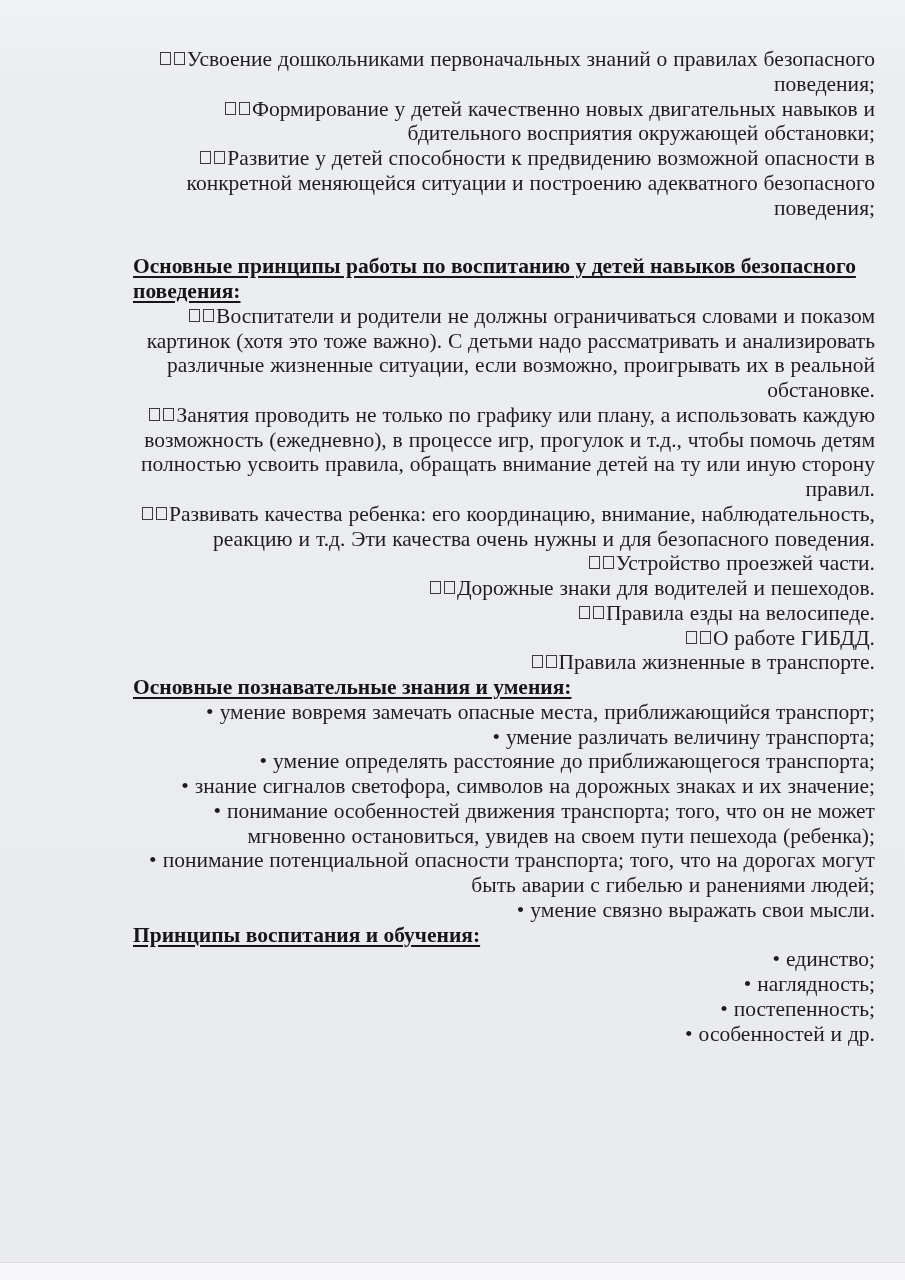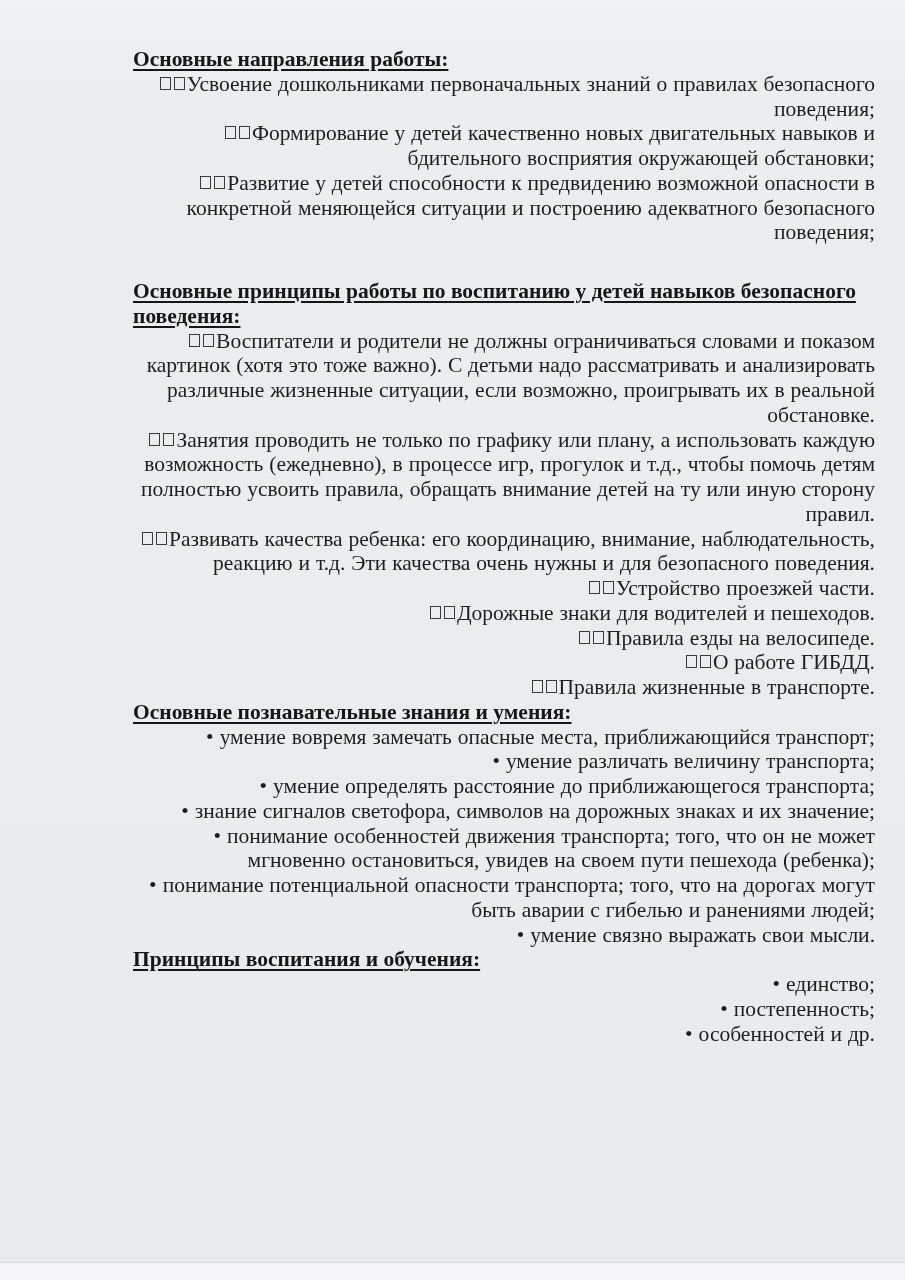--- a/index.html
+++ b/index.html
@@ -64,21 +64,20 @@
     height: 17px;
     background: #f6f6f8;
     border-top: 1px solid #dddde1;
   }
 </style>
 </head>
 <body>
 
 <main class="page" id="doc-root">
     <section class="section">
-      <h2 class="section-heading">Основные направления работы:</h2>
       <p class="doc-item"><span class="sq"></span><span class="sq last"></span><span>Усвоение дошкольниками первоначальных знаний о правилах безопасного поведения;</span></p>
       <p class="doc-item"><span class="sq"></span><span class="sq last"></span><span>Формирование у детей качественно новых двигательных навыков и бдительного восприятия окружающей обстановки;</span></p>
       <p class="doc-item"><span class="sq"></span><span class="sq last"></span><span>Развитие у детей способности к предвидению возможной опасности в конкретной меняющейся ситуации и построению адекватного безопасного поведения;</span></p>
     </section>
     <section class="section gap-before">
       <h2 class="section-heading">Основные принципы работы по воспитанию у детей навыков безопасного поведения:</h2>
       <p class="doc-item"><span class="sq"></span><span class="sq last"></span><span>Воспитатели и родители не должны ограничиваться словами и показом картинок (хотя это тоже важно). С детьми надо рассматривать и анализировать различные жизненные ситуации, если возможно, проигрывать их в реальной обстановке.</span></p>
       <p class="doc-item"><span class="sq"></span><span class="sq last"></span><span>Занятия проводить не только по графику или плану, а использовать каждую возможность (ежедневно), в процессе игр, прогулок и т.д., чтобы помочь детям полностью усвоить правила, обращать внимание детей на ту или иную сторону правил.</span></p>
       <p class="doc-item"><span class="sq"></span><span class="sq last"></span><span>Развивать качества ребенка: его координацию, внимание, наблюдательность, реакцию и т.д. Эти качества очень нужны и для безопасного поведения.</span></p>
     </section>
@@ -95,17 +94,18 @@
       <p class="doc-item"><span class="dot">•</span><span>умение различать величину транспорта;</span></p>
       <p class="doc-item"><span class="dot">•</span><span>умение определять расстояние до приближающегося транспорта;</span></p>
       <p class="doc-item"><span class="dot">•</span><span>знание сигналов светофора, символов на дорожных знаках и их значение;</span></p>
       <p class="doc-item"><span class="dot">•</span><span>понимание особенностей движения транспорта; того, что он не может мгновенно остановиться, увидев на своем пути пешехода (ребенка);</span></p>
       <p class="doc-item"><span class="dot">•</span><span>понимание потенциальной опасности транспорта; того, что на дорогах могут быть аварии с гибелью и ранениями людей;</span></p>
       <p class="doc-item"><span class="dot">•</span><span>умение связно выражать свои мысли.</span></p>
     </section>
     <section class="section">
       <h2 class="section-heading">Принципы воспитания и обучения:</h2>
       <p class="doc-item"><span class="dot">•</span><span>единство;</span></p>
+      <p class="doc-item"><span class="dot">•</span><span>наглядность;</span></p>
       <p class="doc-item"><span class="dot">•</span><span>постепенность;</span></p>
       <p class="doc-item"><span class="dot">•</span><span>особенностей и др.</span></p>
     </section>
   </main>
 <div class="bottom-band"></div>
 
 </body></html>

